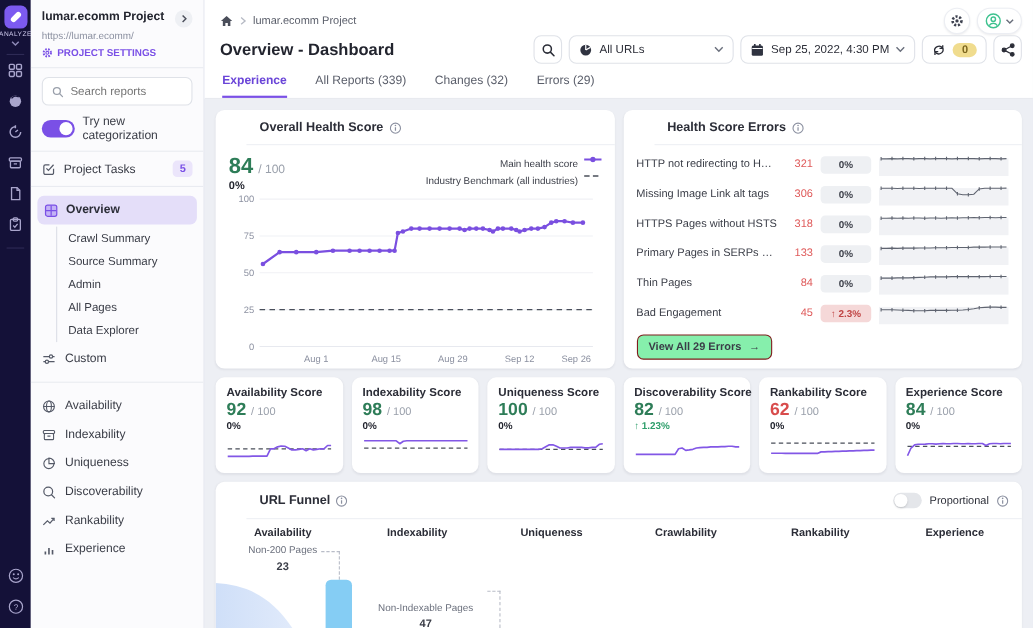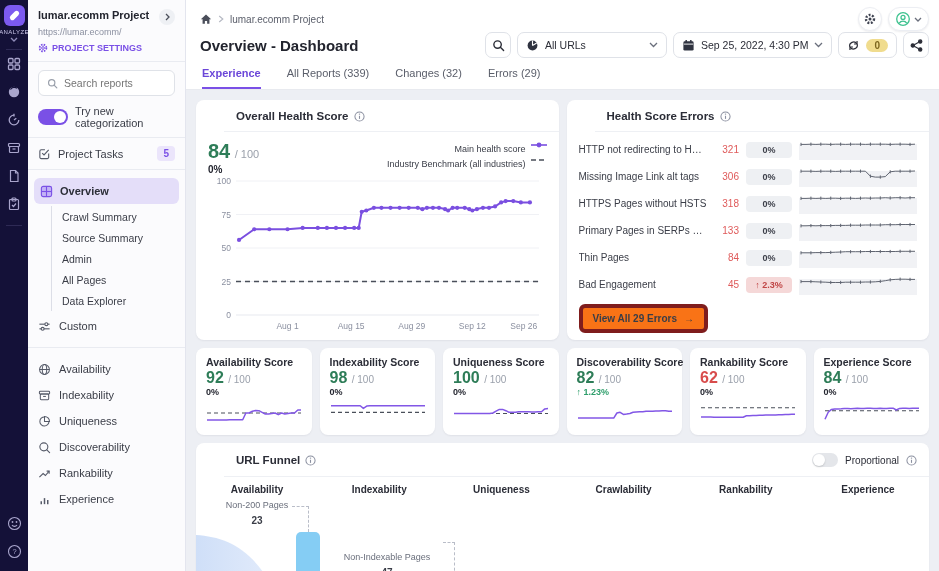--- a/index.html
+++ b/index.html
@@ -76,21 +76,21 @@
   .legend-row{display:flex;align-items:flex-start;justify-content:flex-end;gap:5px;}
   .chart-wrap{flex:1;min-height:0;}
 
   .errors-body{padding:4px 12px 8px;flex:1;display:flex;flex-direction:column;}
   .err-row{display:flex;align-items:center;height:27px;}
   .err-label{flex:1;font-size:10px;color:#3a3d47;white-space:nowrap;overflow:hidden;text-overflow:ellipsis;padding-right:4px;}
   .err-count{width:28px;text-align:right;font-size:10px;color:#df5a5a;flex-shrink:0;}
   .err-badge{width:46px;margin:0 7px;text-align:center;font-size:9px;font-weight:bold;background:#eef0f3;color:#3b3e48;border-radius:4px;padding:3px 0;flex-shrink:0;}
   .err-badge.red{background:#f5d8d8;color:#c04545;}
   .err-spark{width:118px;height:20px;flex-shrink:0;}
-  .view-all{margin-top:6px;align-self:flex-start;border:4px solid #7f1d1d;border-radius:6px;padding:5px 10px;font-size:10px;font-weight:bold;color:#3a3d47;background:#f97316;display:flex;align-items:center;gap:7px;cursor:pointer;}
+  .view-all{margin-top:6px;align-self:flex-start;border:1px solid #7f1d1d;border-radius:6px;padding:5px 10px;font-size:10px;font-weight:bold;color:#3a3d47;background:#86efac;display:flex;align-items:center;gap:7px;cursor:pointer;}
 
   .row2{display:flex;gap:8px;height:100px;}
   .card{flex:1;padding:8px 10px 6px;display:flex;flex-direction:column;}
   .card-title{font-size:10.5px;font-weight:bold;color:#2b2d37;white-space:nowrap;}
   .card-score{font-size:16px;font-weight:bold;line-height:1.2;}
   .card-score.green{color:#2e7d58;}
   .card-score.red{color:#d84c4c;}
   .card-max{font-size:10px;color:#9aa0ab;font-weight:normal;}
   .card-delta{font-size:9px;font-weight:bold;color:#23252f;}
   .card-delta.up{color:#2e9e6b;}

